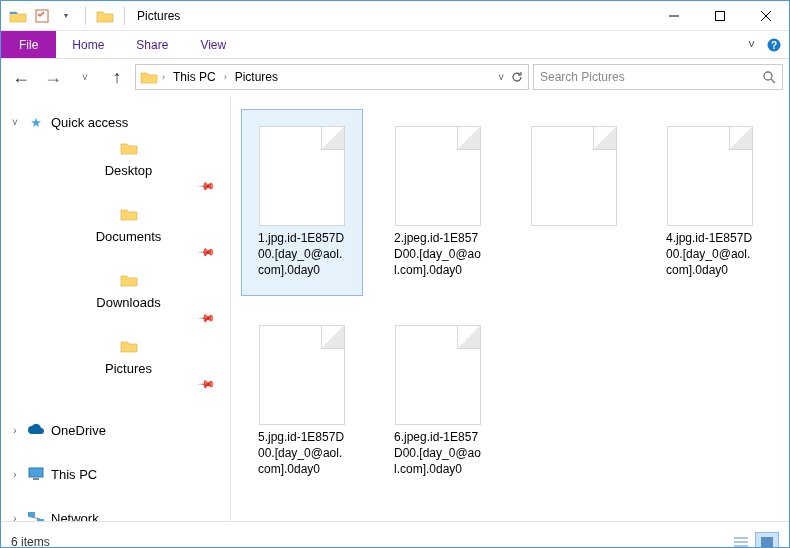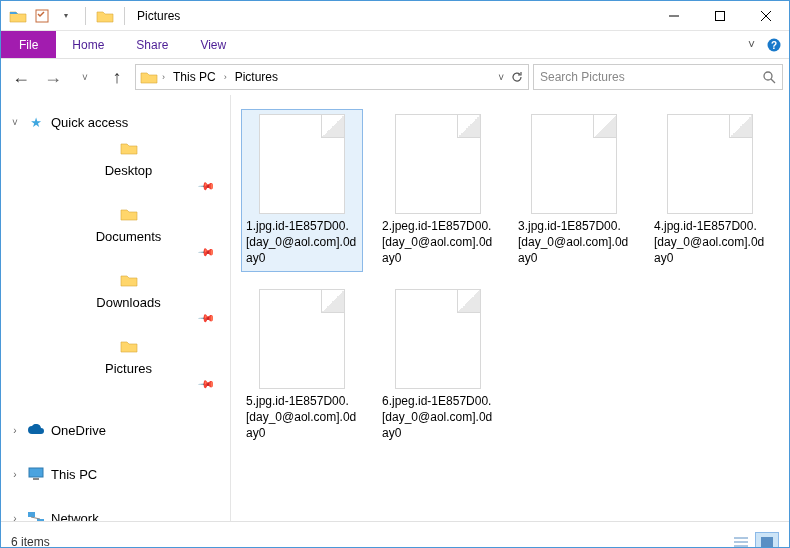--- a/index.html
+++ b/index.html
@@ -42,21 +42,21 @@
 .nav-item.top { font-weight: 400; }
 .nav-item.child { padding-left: 28px; position: relative; flex-direction: column; }
 .nav-chev { width: 12px; font-size: 10px; color: #666; display: inline-block; text-align: center; }
 .nav-chev.blank { visibility: hidden; }
 .nav-icon { width: 18px; height: 18px; display: inline-flex; align-items: center; justify-content: center; font-size: 13px; }
 .pin { margin-left: auto; color: #7a7a7a; font-size: 11px; transform: rotate(45deg); padding-right: 10px; }
 
 
 .content { flex: 1; padding: 14px 10px; overflow-y: auto; }
 .files { display: flex; flex-wrap: wrap; gap: 12px 14px; align-content: flex-start; }
-.file { width: 122px; display: flex; flex-direction: column; align-items: center; padding: 4px; border: 1px solid transparent; }
+.file { width: 122px; display: flex; flex-direction: column; align-items: center; padding: 16px; border: 1px solid transparent; }
 .file.selected { border: 1px solid #8bb9e8; background: #e5f1fb; }
 .file-icon { width: 86px; height: 100px; background: #fff; border: 1px solid #d8d8d8; position: relative; margin-bottom: 4px; }
 .file-icon::before { content: ""; position: absolute; top: 0; right: 0; width: 22px; height: 22px; background: linear-gradient(135deg, transparent 50%, #e8e8e8 50%); border-left: 1px solid #d8d8d8; border-bottom: 1px solid #d8d8d8; }
 .file-label { font-size: 12px; color: #000; text-align: left; width: 100%; line-height: 1.35; word-break: break-all; }
 
 
 .statusbar { height: 40px; border-top: 1px solid #e1e1e1; display: flex; align-items: center; padding: 0 10px; font-size: 12px; color: #333; }
 .statusbar-right { margin-left: auto; display: flex; gap: 2px; }
 .view-btn { width: 24px; height: 20px; border: 1px solid transparent; display: flex; align-items: center; justify-content: center; font-size: 12px; }
 .view-btn.active { border-color: #8bb9e8; background: #cce4f7; }
@@ -268,21 +268,20 @@
       <div class="file selected">
         <div class="file-icon"></div>
         <div class="file-label">1.jpg.id-1E857D00.[day_0@aol.com].0day0</div>
       </div>
       <div class="file">
         <div class="file-icon"></div>
         <div class="file-label">2.jpeg.id-1E857D00.[day_0@aol.com].0day0</div>
       </div>
       <div class="file">
         <div class="file-icon"></div>
-        <div class="file-label">3.jpg.id-1E857D00.[day_0@aol.com].0day0</div>
       </div>
       <div class="file">
         <div class="file-icon"></div>
         <div class="file-label">4.jpg.id-1E857D00.[day_0@aol.com].0day0</div>
       </div>
       <div class="file">
         <div class="file-icon"></div>
         <div class="file-label">5.jpg.id-1E857D00.[day_0@aol.com].0day0</div>
       </div>
       <div class="file">

